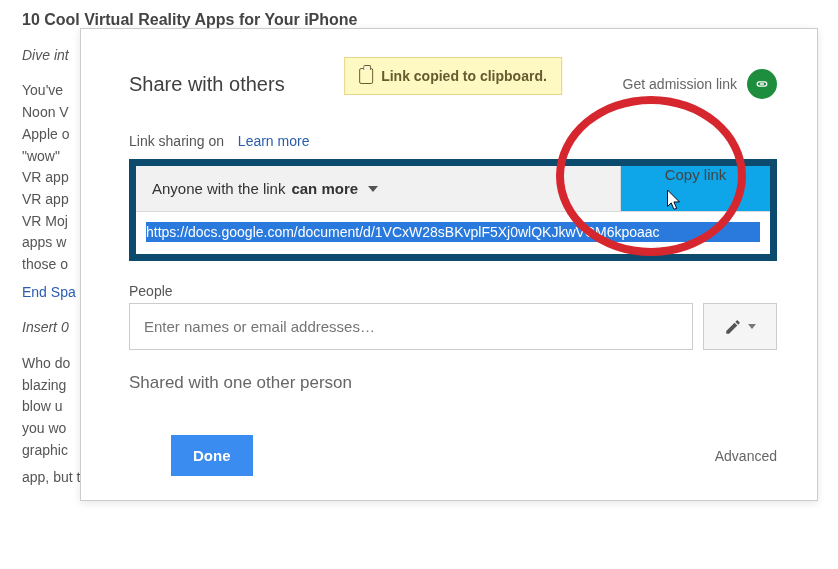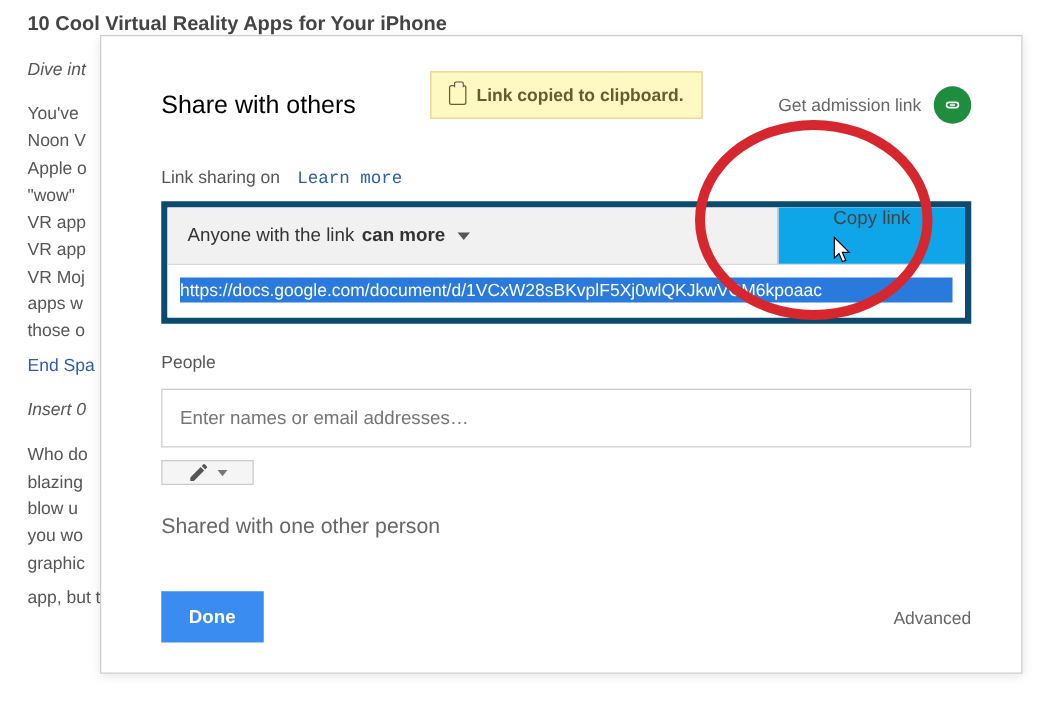--- a/index.html
+++ b/index.html
@@ -32,21 +32,21 @@
     position: absolute;
     left: 80px;
     top: 28px;
     width: 738px;
     background: #fff;
     border: 1px solid #ccc;
     box-shadow: 0 2px 8px rgba(0,0,0,0.1);
     padding: 34px 40px 24px 48px;
   }
   .dlg-top { display: flex; align-items: center; position: relative; height: 42px; }
-  .dlg-title { font-size: 20px; color: #000000; flex: 0 0 auto; }
+  .dlg-title { font-size: 20px; color: #404040; flex: 0 0 auto; }
   .toast {
     position: absolute;
     left: 50%;
     transform: translateX(-50%);
     top: -6px;
     background: #fef9c3;
     border: 1px solid #e7d28e;
     color: #665b2f;
     font-size: 14px;
     font-weight: bold;
@@ -65,23 +65,23 @@
     background:#fdf3d9;
   }
   .share-link-wrap { margin-left:auto; display:flex; align-items:center; gap:10px; color:#666; font-size:14px;}
   .link-circle {
     width:30px; height:30px; border-radius:50%;
     background:#1e8e3e; display:flex; align-items:center; justify-content:center;
   }
   .link-circle svg { width:16px; height:16px; fill:#fff; }
 
   .section-label { margin-top: 28px; font-size: 14px; color:#555;}
-  .learn-more { color:#2a5db0; margin-left:10px;font-family:Liberation Mono, monospace; }
-
-  .perm-block { margin-top:10px; border:5px solid #0c4a6e; }
+  .learn-more { color:#2a5db0; margin-left:10px; }
+
+  .perm-block { margin-top:10px; border:7px solid #0c4a6e; }
   .perm-row {
     display:flex; align-items:stretch; background:#f1f1f1;
     border-bottom:1px solid #d9d9d9;
   }
   .perm-select {
     flex:1; padding:14px 16px; font-size:15px; color:#333;
     display:flex; align-items:center; gap:6px;
   }
   .perm-select b { font-weight:bold; }
   .caret-down { width:0;height:0;border-left:5px solid transparent;border-right:5px solid transparent;border-top:6px solid #555; margin-left:4px;}
@@ -91,33 +91,33 @@
     font-size:15px; color:#444; position:relative;
   }
   .url-row { padding:10px 10px 12px; background:#fff;}
   .url-highlight {
     background:#2a7ade; color:#fff; font-size:14px; padding:2px 0;
     white-space:nowrap; overflow:hidden; display:block;
     font-family: Arial, sans-serif;
   }
 
   .people-label { margin-top:22px; font-size:14px; color:#555;}
-  .people-row { display:flex; gap:10px; margin-top:14px;flex-direction:column;}
+  .people-row { display:flex; gap:10px; margin-top:4px;}
   .people-input {
     flex:1; border:1px solid #ccc; padding:14px 14px; font-size:15px; color:#999;
   }
   .pencil-btn {
     width:74px; border:1px solid #ccc; background:#f5f5f5;
     display:flex; align-items:center; justify-content:center; gap:6px;
   }
   .pencil-btn svg{ width:18px; height:18px; fill:#555;}
   .tiny-caret { width:0;height:0;border-left:4px solid transparent;border-right:4px solid transparent;border-top:5px solid #777;}
   .shared-note { font-size:17px; color:#666; margin-top:23px;}
 
-  .dlg-bottom { display:flex; align-items:center; margin-top:42px;}
+  .dlg-bottom { display:flex; align-items:center; margin-top:42px;margin-left:42px;}
   .done-btn {
     background:#3b8cf0; color:#fff; font-size:15px; font-weight:bold;
     padding:12px 22px;
   }
   .advanced { margin-left:auto; font-size:14px; color:#666;}
 
   .red-ring {
     position:absolute; border:8px solid #d6272f; border-radius:50%;
     width:190px; height:160px;
     left:556px; top:96px;

